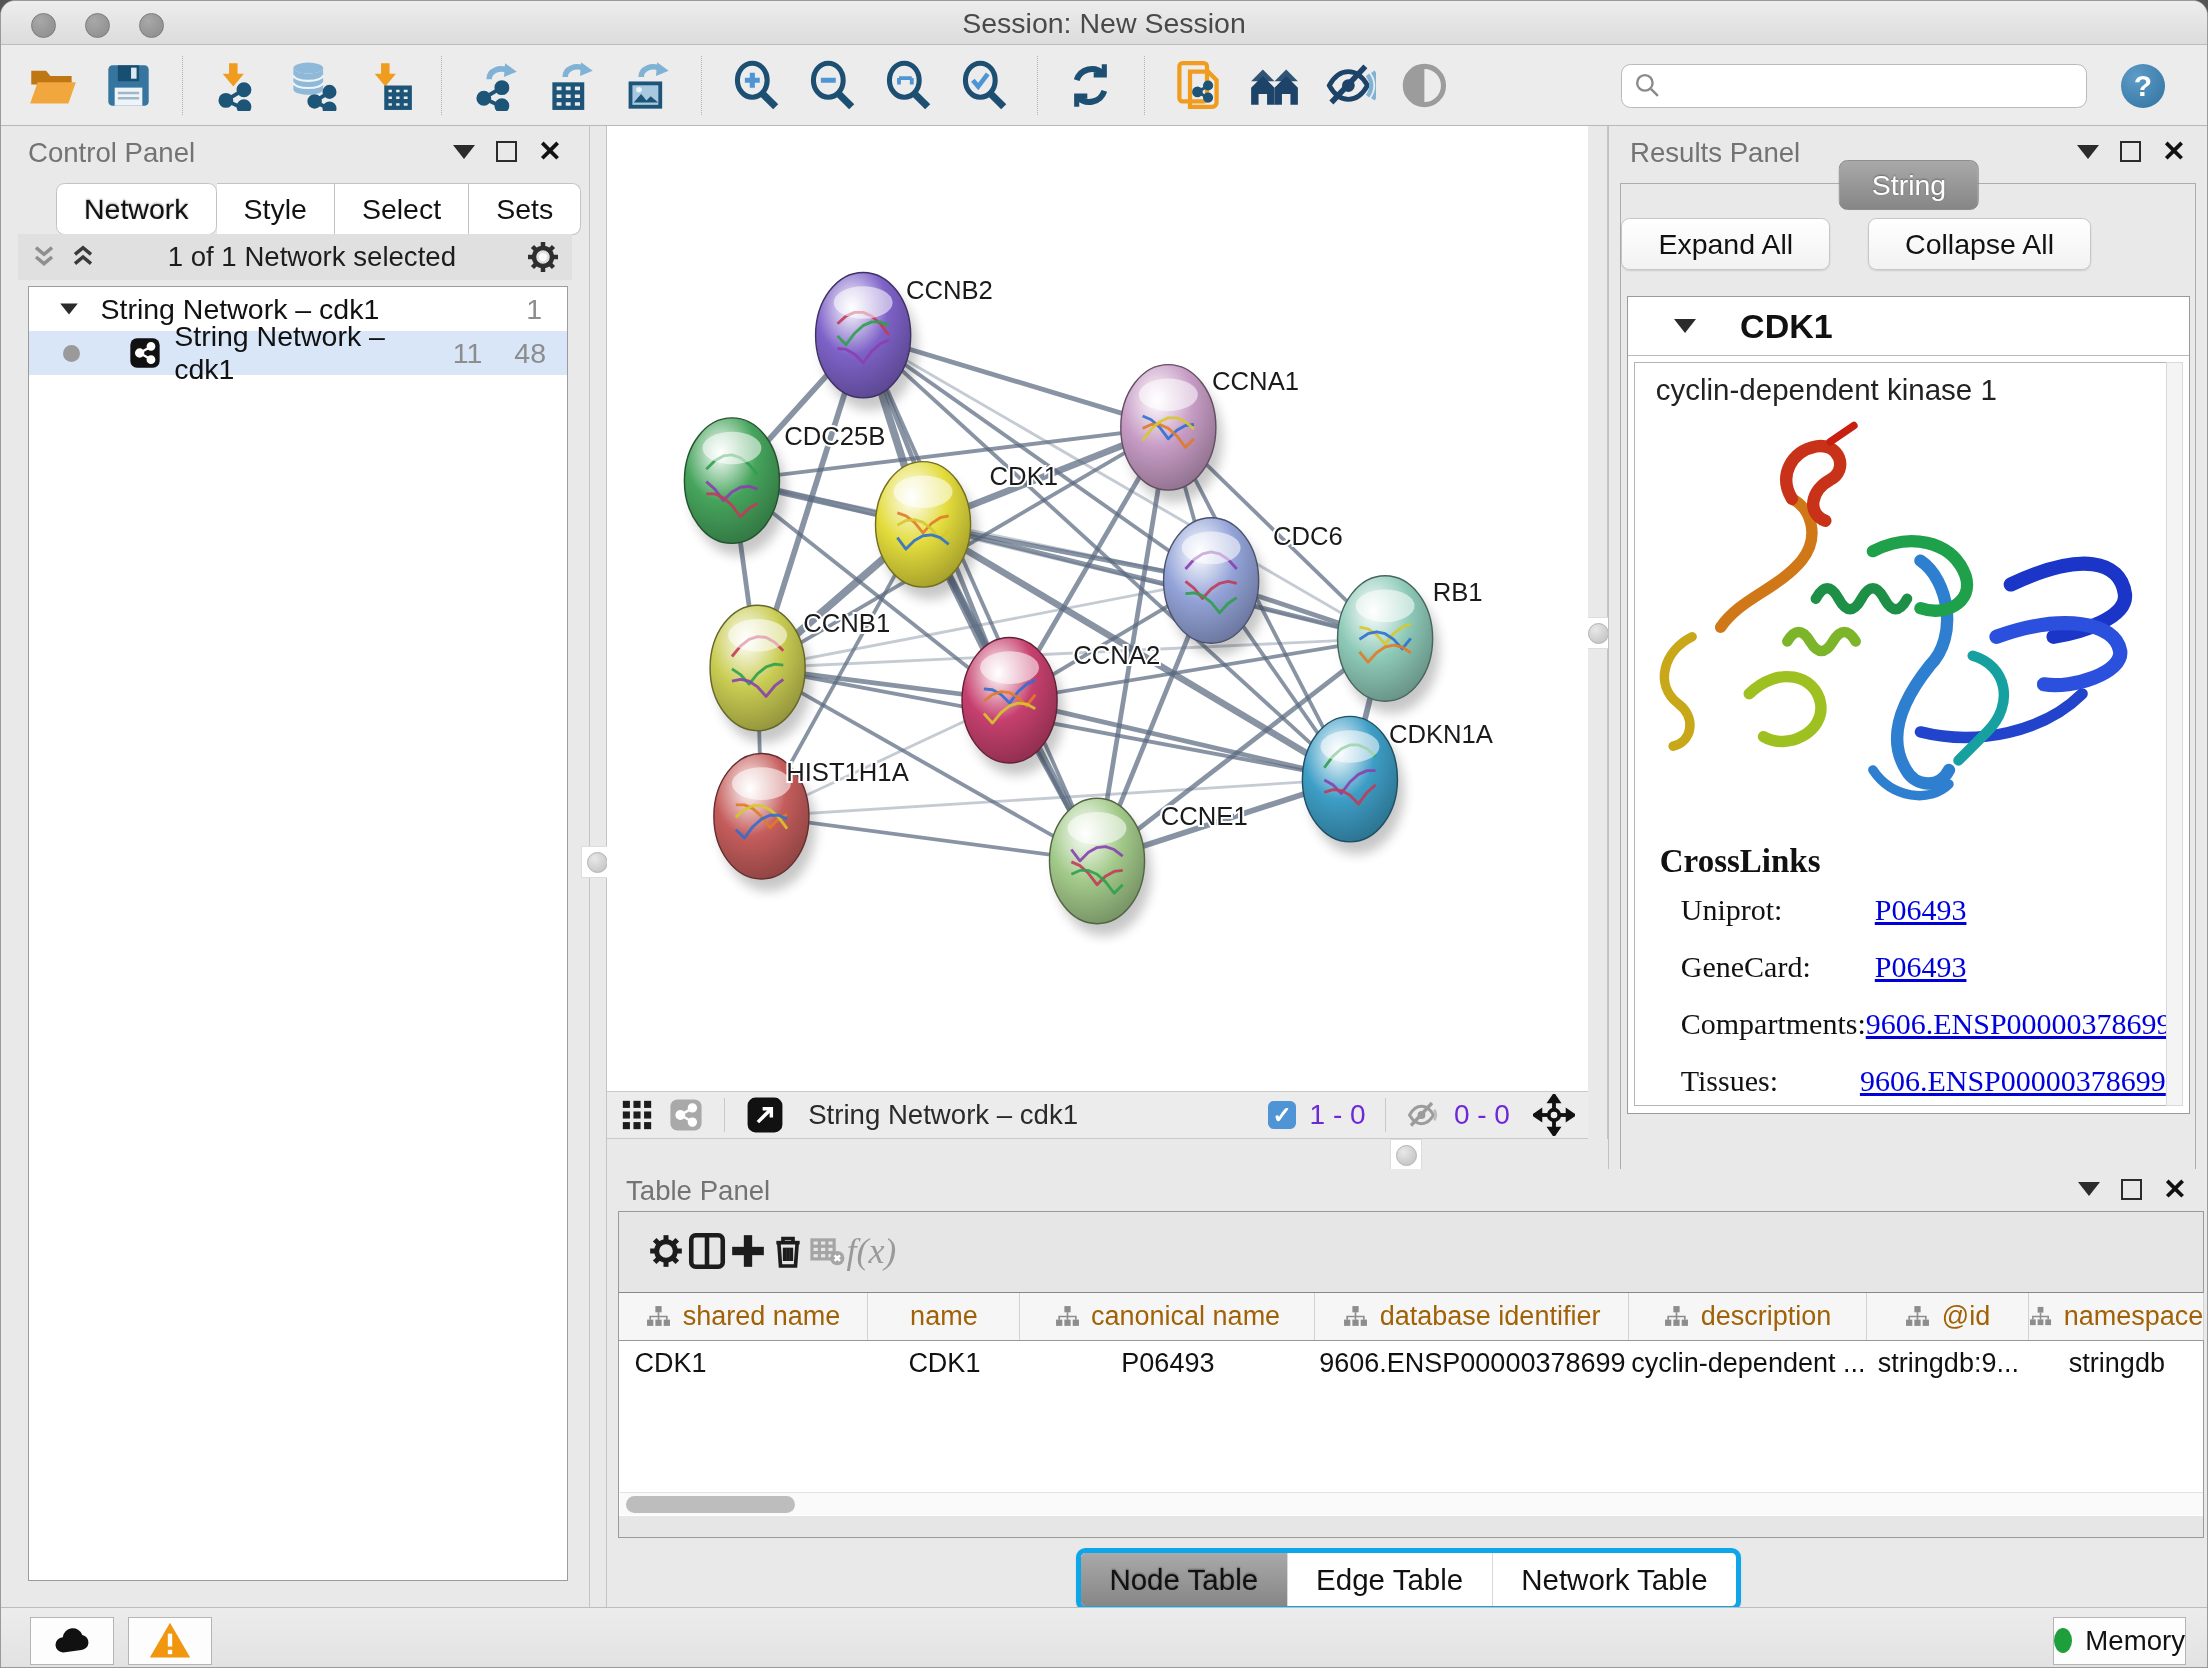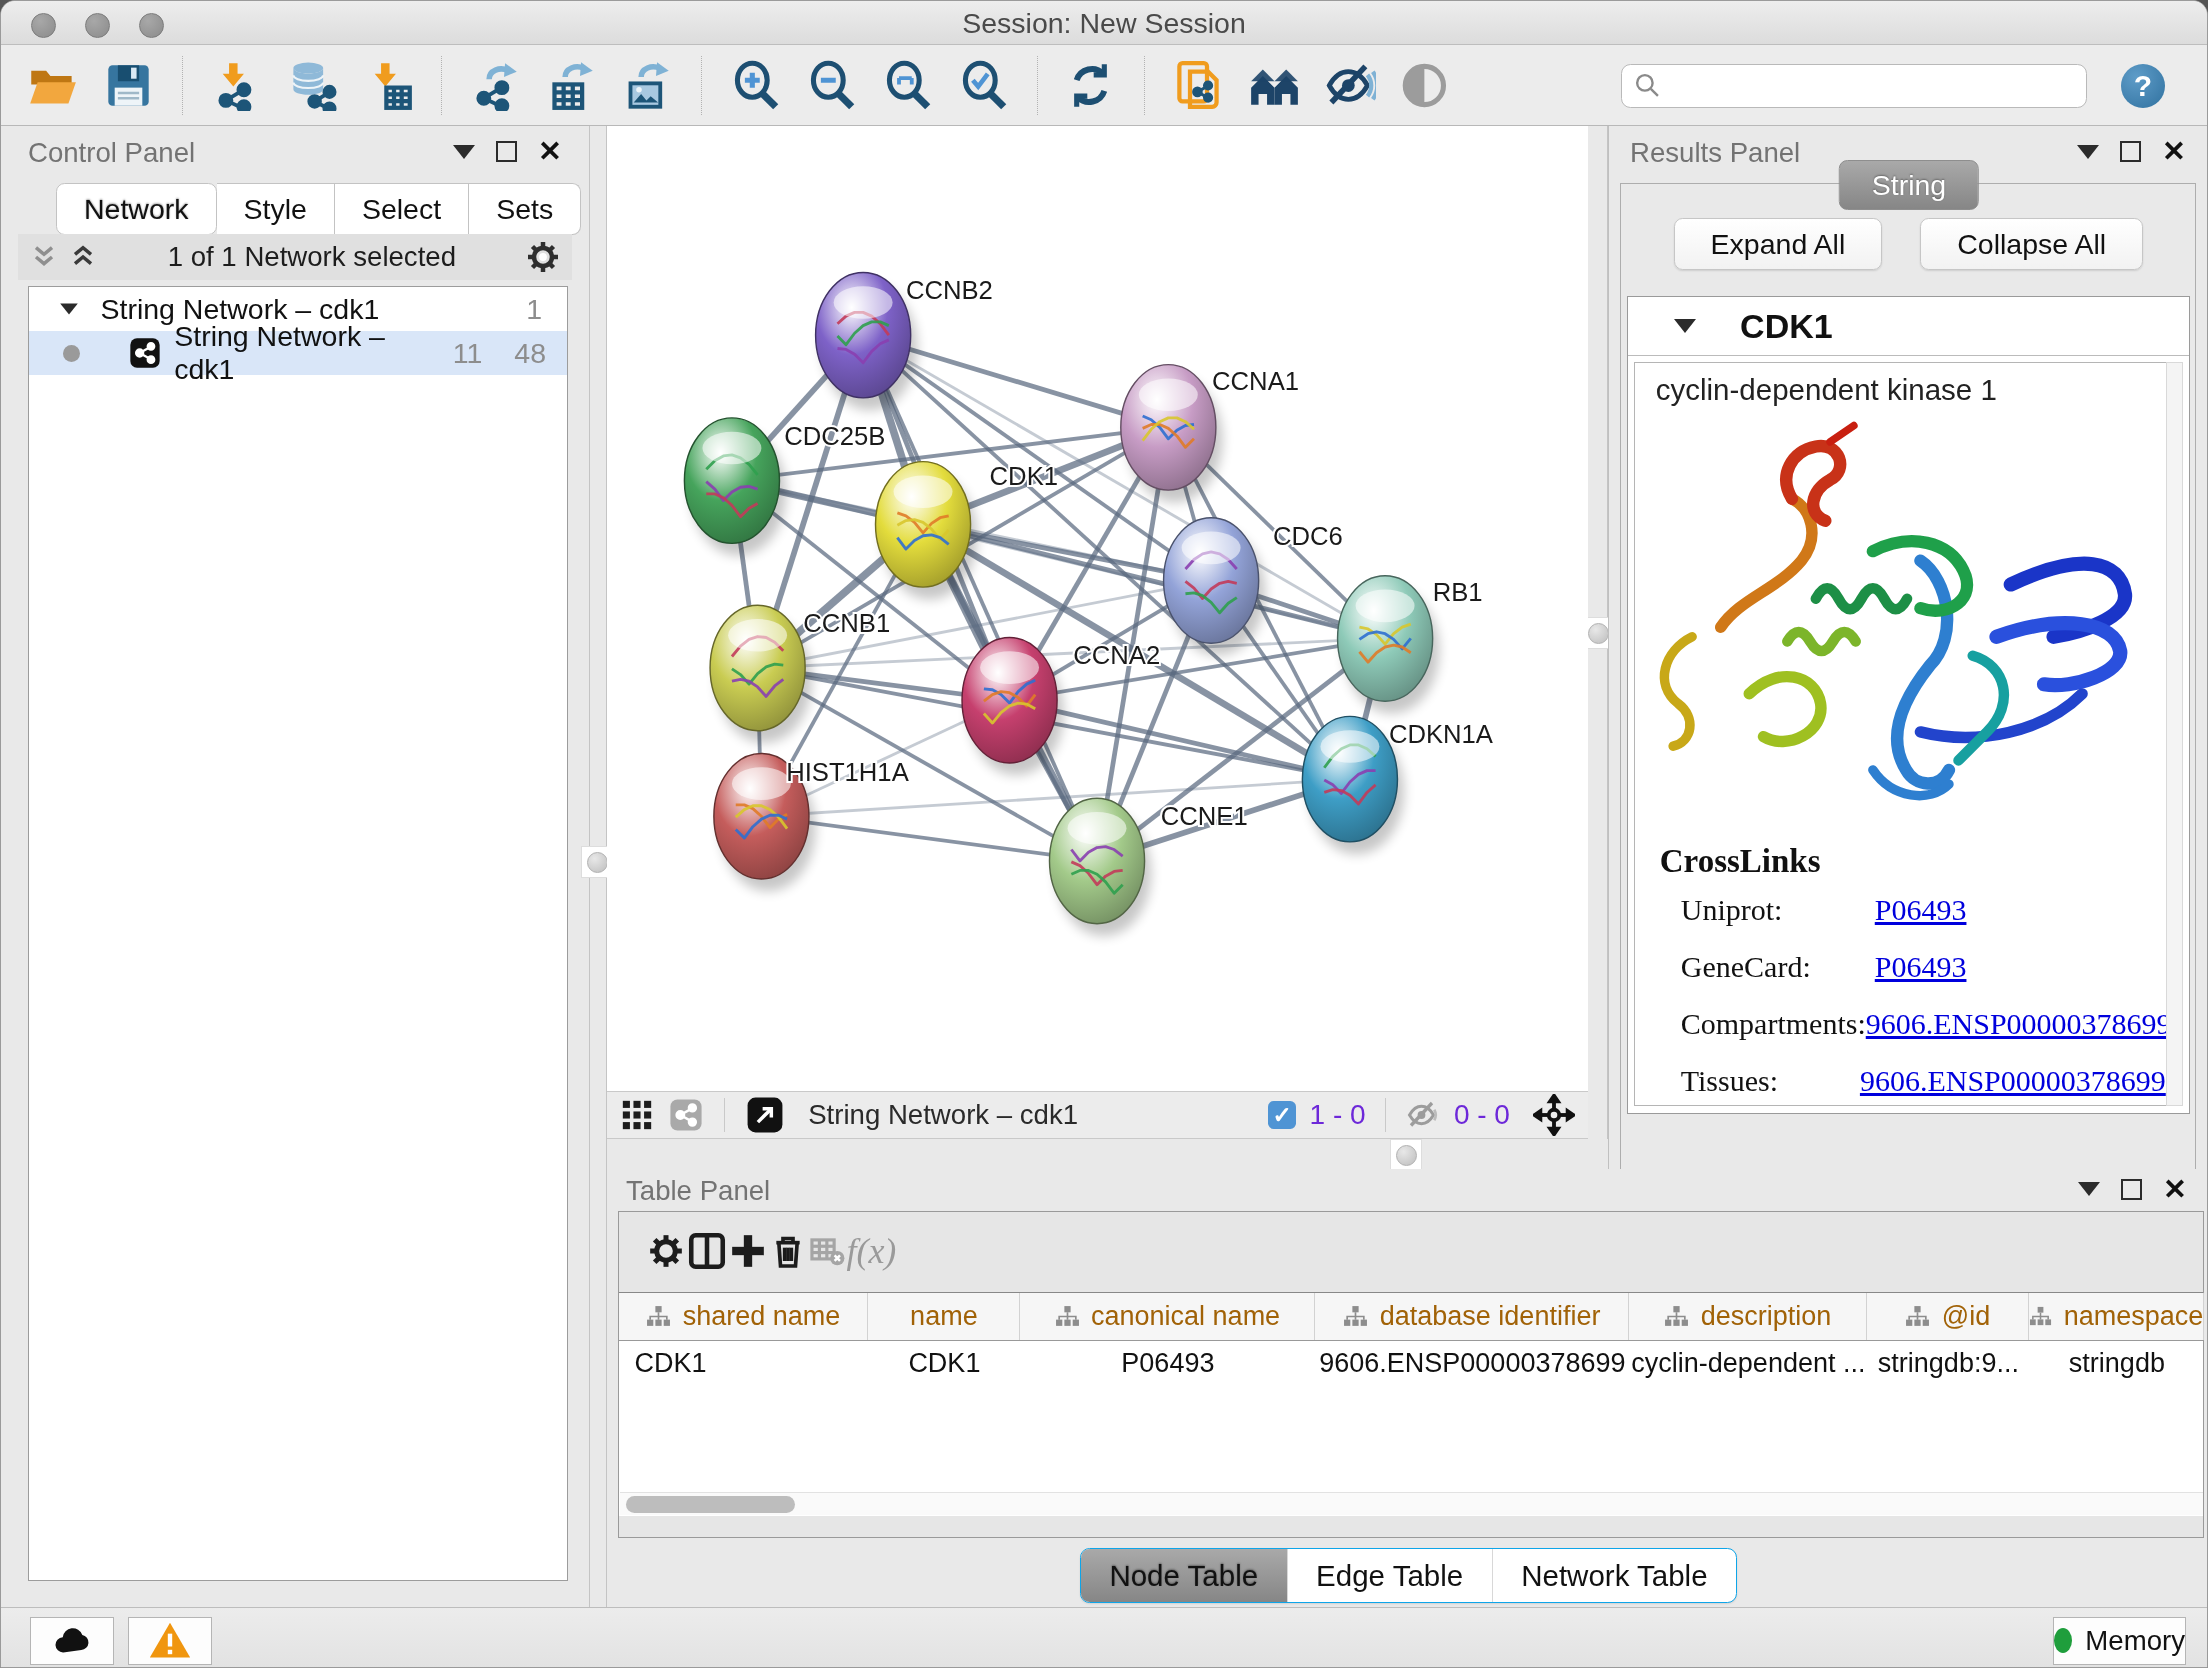--- a/index.html
+++ b/index.html
@@ -69,21 +69,21 @@
     text-align:center; line-height:28.5px; font-weight:bold; }
   #hsplit-strip { position:absolute; left:606px; top:1138px; width:1603px; height:29.5px; background:#e9e9e9; }
   
   #results-panel { position:absolute; left:1607px; top:125px; width:601px; height:1043px; background:#e9e9e9;
     border-left:1px solid #c0c0c0; }
   #rp-tab { position:absolute; left:50%; transform:translateX(-50%); top:34px; font-size:28.5px;
     padding:7.6px 32px; border-radius:8.6px; border:1px solid #8e8e8e; z-index:3; }
   #rp-outer { position:absolute; left:11.4px; top:57px; width:576px; height:995px; border:1px solid #adadad; }
   .rp-btn { font-size:28.5px; background:linear-gradient(#ffffff,#f2f2f2); border:1px solid #c6c6c6;
     border-radius:8.6px; padding:8.6px 36px; color:#111; box-shadow:0 1px 1.9px rgba(0,0,0,.12); }
-  #rp-btnrow { position:absolute; left:0; top:34px; width:100%; display:flex; justify-content:center; gap:38px; }
+  #rp-btnrow { position:absolute; left:0; top:34px; width:100%; display:flex; gap:38px; }
   #rp-inner { position:absolute; left:5.7px; top:112px; width:563px; height:818px; background:#fff; border:1px solid #9a9a9a; }
   #rp-entry-head { height:59px; display:flex; align-items:center; gap:44px; padding-left:46px; border-bottom:1px solid #bbb; }
   #rp-entry-name { font-size:34px; font-weight:bold; color:#111; }
   #rp-content { position:absolute; left:5.7px; top:65px; width:533px; height:744px; border:1px solid #b5b5b5; overflow:hidden; }
   #rp-desc { font-size:29.5px; color:#222; padding:9.5px 0 11.4px 21px; border-bottom:0; }
   #rp-scroll { position:absolute; right:5.7px; top:65px; width:17px; height:744px; background:#f4f4f4; border:1px solid #d9d9d9; }
   #crosslinks { font-family:"Liberation Serif", serif; padding-left:25px; margin-top:13.3px; }
   #crosslinks-title { font-size:33px; font-weight:bold; color:#111; margin-bottom:13.3px; }
   .cl-row { display:flex; font-size:30px; margin-bottom:23px; }
   .cl-label { width:215px; color:#111; padding-left:21px; }
@@ -96,21 +96,21 @@
   #tp-header { display:flex; background:#f6f6f6; border-bottom:1px solid #999; height:48px; }
   .th { display:flex; align-items:center; justify-content:center; gap:11.4px; font-size:27px; color:#a16207;
     border-right:1px solid #d2d2d2; overflow:hidden; white-space:nowrap; flex:0 0 auto; }
   #tp-row { display:flex; height:44px; }
   .td { font-size:27px; color:#111; display:flex; align-items:center; justify-content:center;
     overflow:hidden; white-space:nowrap; flex:0 0 auto; }
   .td.left { justify-content:flex-start; padding-left:15px; }
   #tp-hscroll { position:absolute; left:1px; bottom:1px; width:1583px; height:23px; background:#fafafa; border-top:1px solid #e2e2e2; }
   #tp-thumb { position:absolute; left:5.7px; top:2.9px; width:169px; height:17px; border-radius:8.6px; background:#bdbdbd; }
   #tp-tabs-row { position:absolute; left:0; top:379px; width:100%; display:flex; justify-content:center; }
-  .segmented { display:inline-flex; border:1px solid #0ea5e9; border-radius:9.5px; overflow:hidden; background:#fff;
+  .segmented { display:inline-flex; border:5px solid #0ea5e9; border-radius:9.5px; overflow:hidden; background:#fff;
     box-shadow:0 1px 1.9px rgba(0,0,0,.1); }
   .seg { font-size:29.5px; padding:9.5px 28.5px; color:#111; border-left:1px solid #d8d8d8; }
   .seg:first-child { border-left:none; }
   
   #statusbar { position:absolute; left:0; top:1606px; width:100%; height:62px; background:linear-gradient(#ececec,#e2e2e2);
     border-top:1px solid #bdbdbd; }
   .sb-btn { position:absolute; top:8.6px; height:48px; background:#fdfdfd; border:1.9px solid #b5b5b5;
     display:flex; align-items:center; justify-content:center; gap:13.3px;text-align:right; }
   #memory-btn { right:21px; width:133px; font-size:27.6px; color:#111; }
   .dot-green { width:25px; height:25px; border-radius:50%; background:#1f9e3c; }

